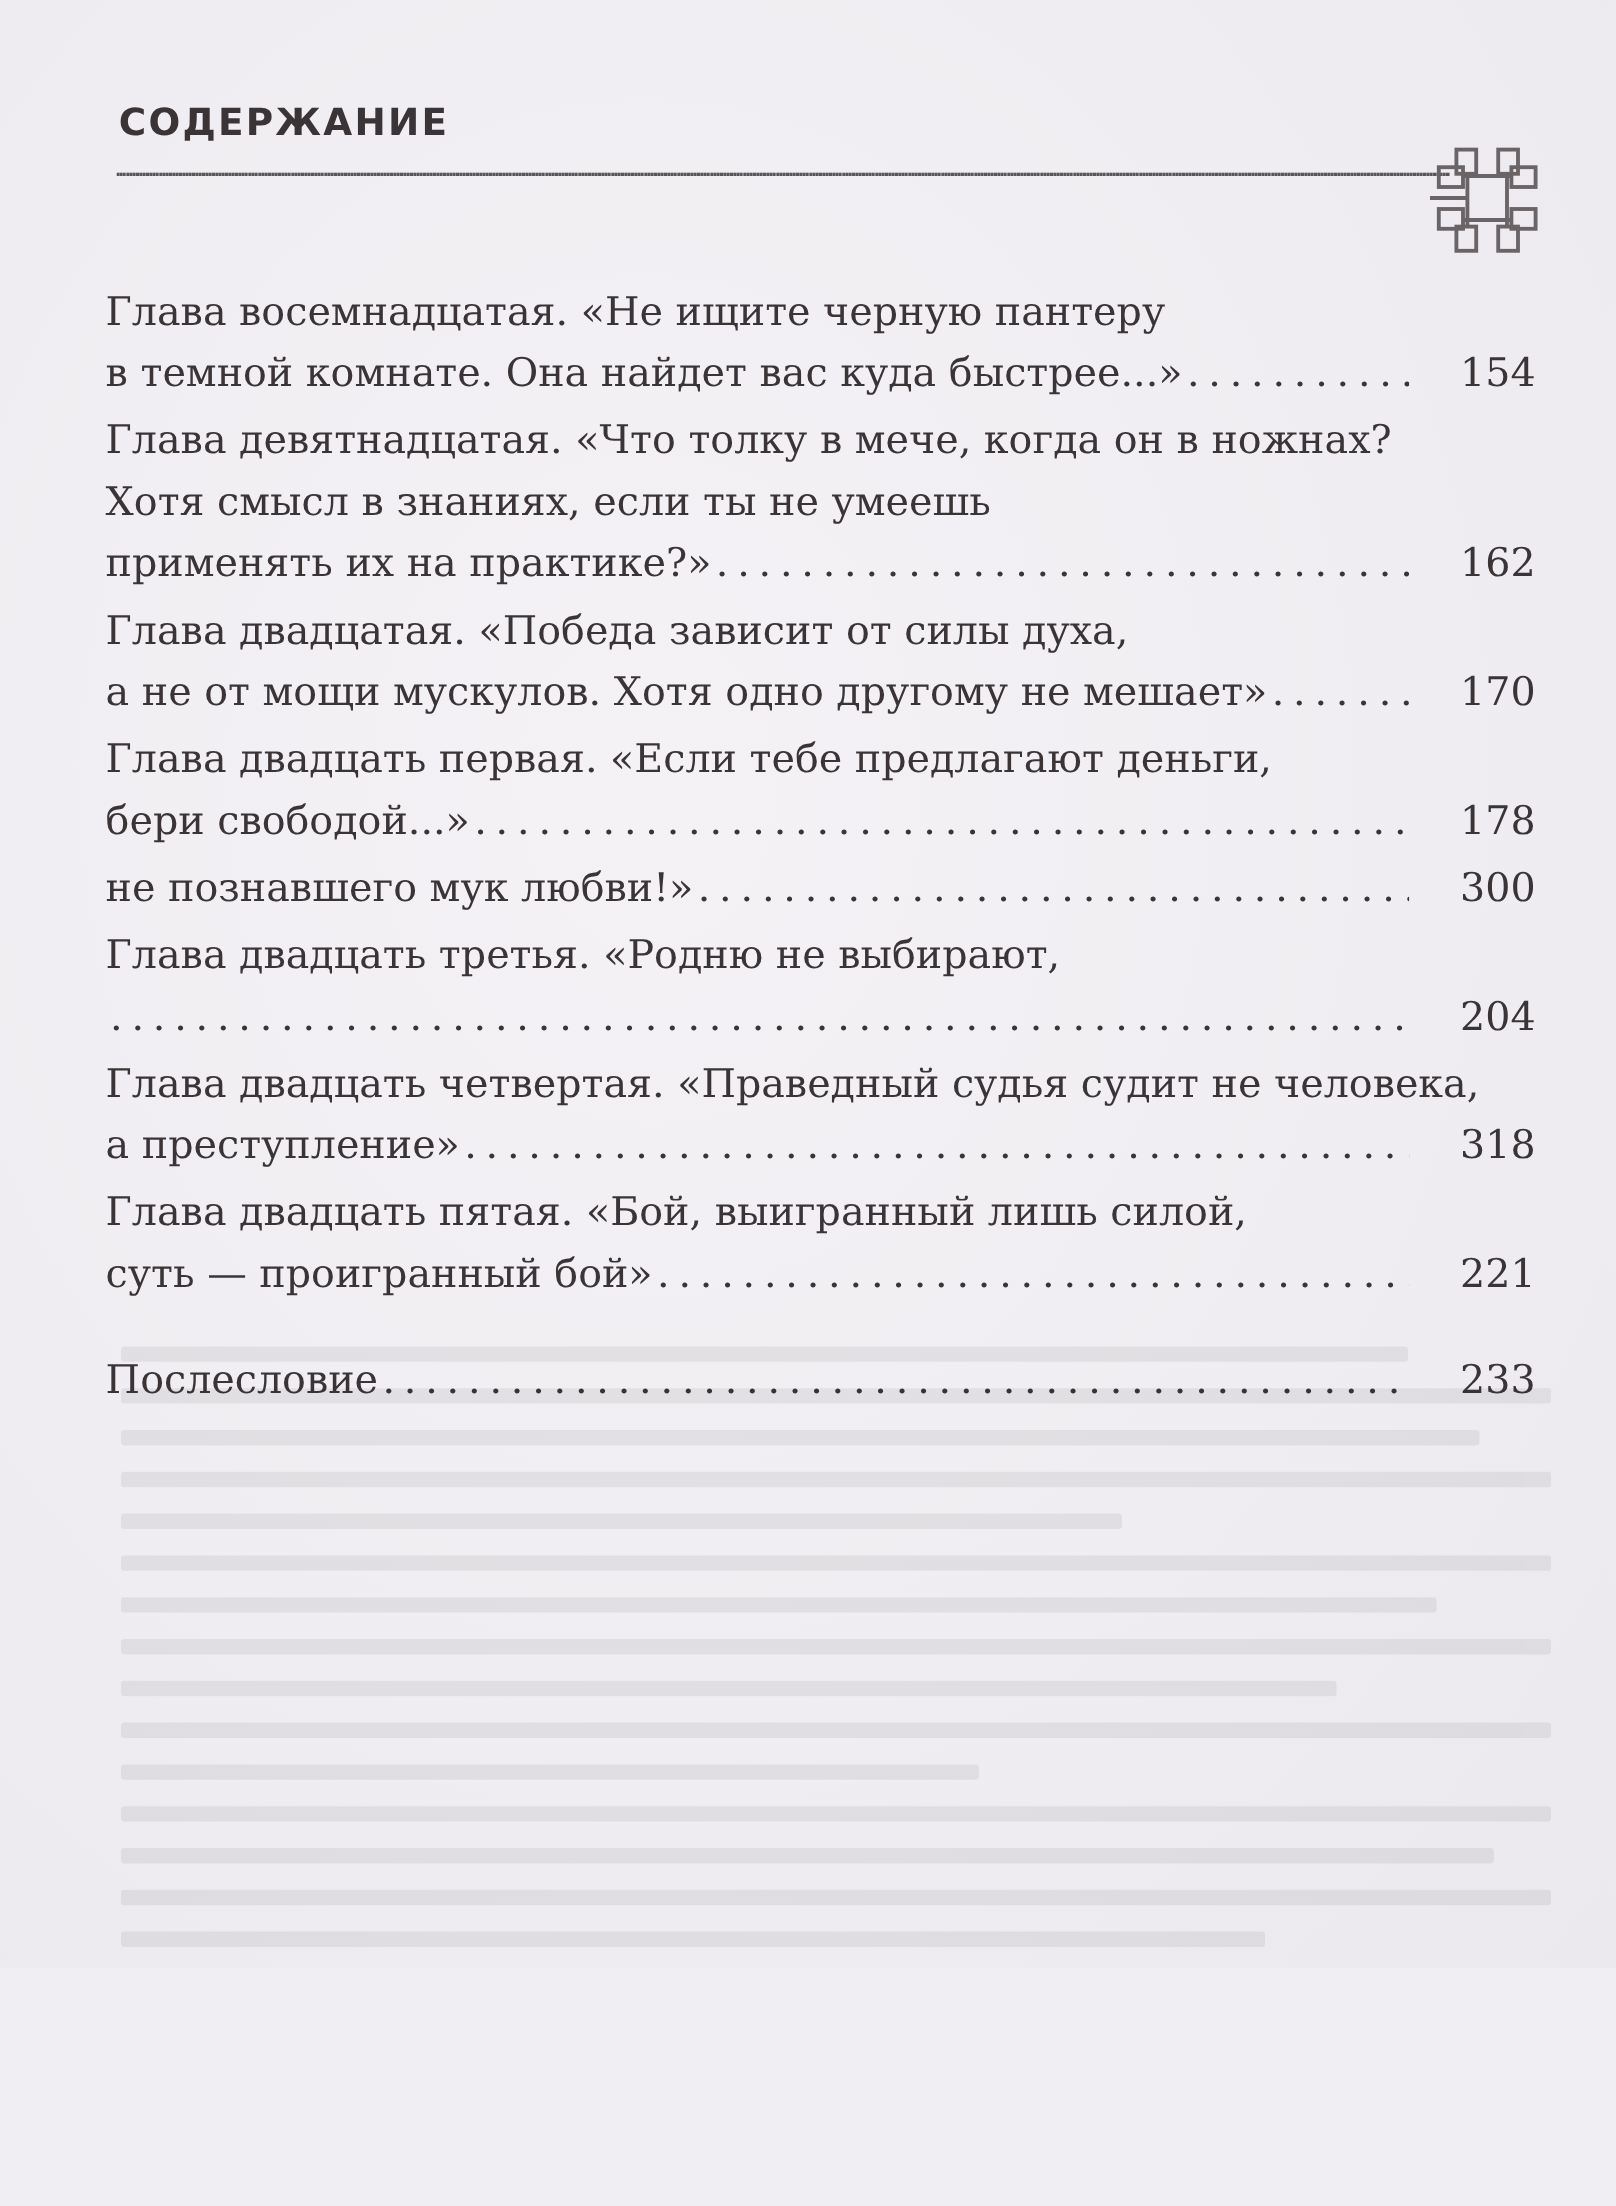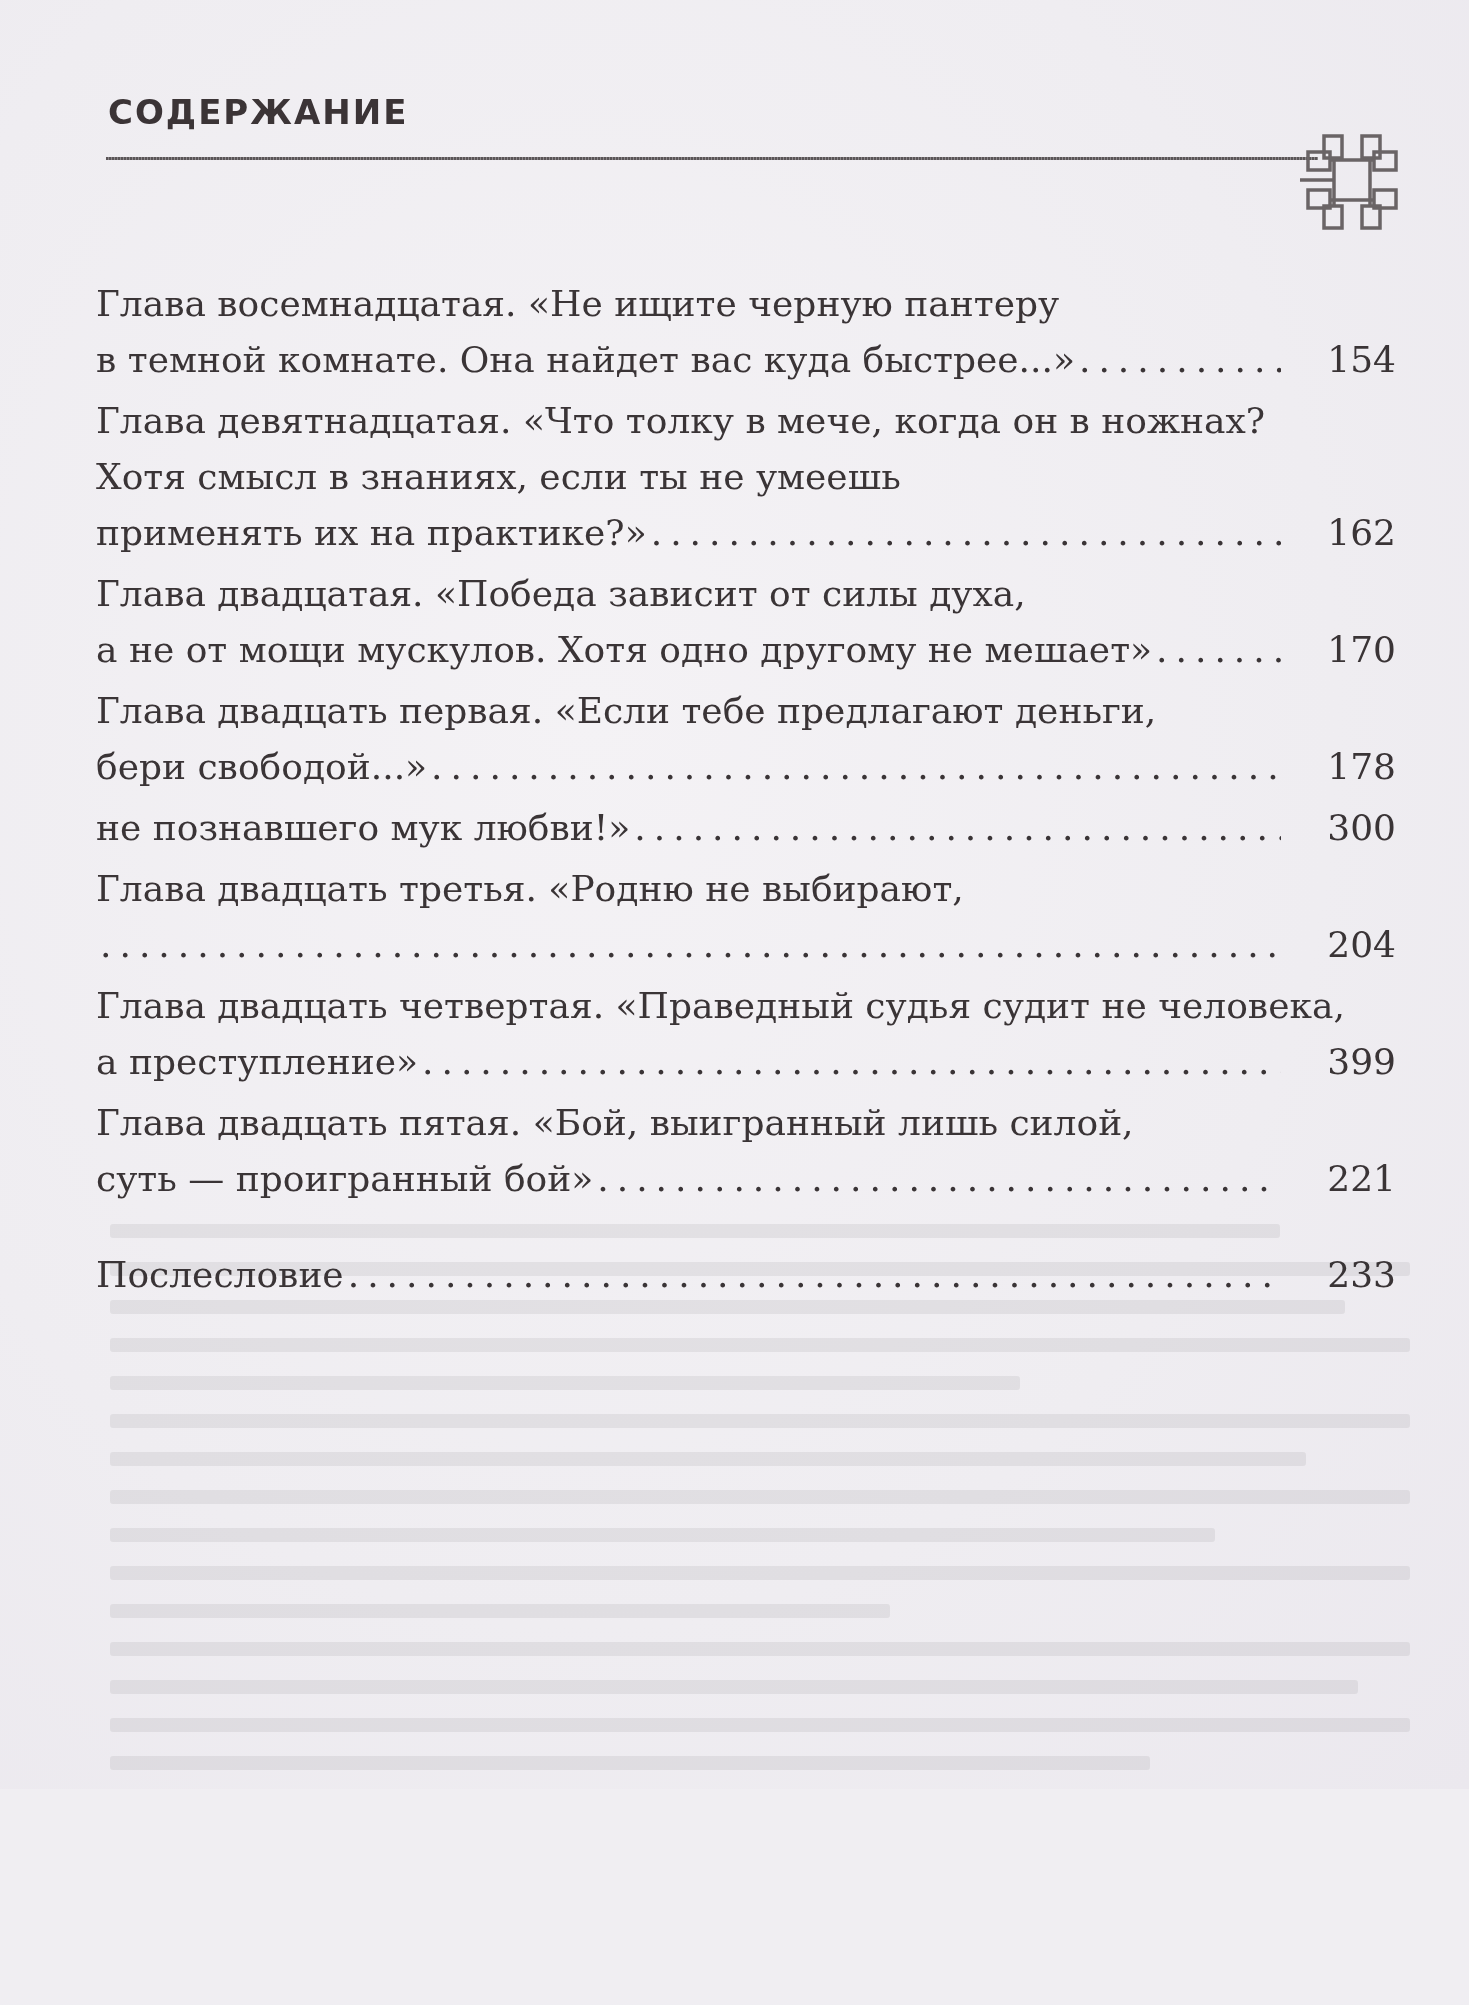--- a/index.html
+++ b/index.html
@@ -42,21 +42,21 @@
   .ornament {
     position: absolute;
     left: 1300px;
     top: 132px;
     width: 104px;
     height: 100px;
   }
   .toc {
     position: absolute;
     left: 96px;
-    top: 276px;
+    top: 256px;
     width: 1300px;
   }
   .entry {
     position: relative;
     font-size: 36px;
     line-height: 56px;
     margin-bottom: 5px;
   }
   .entry .line {
     display: block;
@@ -182,21 +182,21 @@
         <span class="leader">................................................................................................................</span>
         <span class="page-num">204</span>
       </span>
     </div>
 
     <div class="entry">
       <span class="line">Глава двадцать четвертая. «Праведный судья судит не человека,</span>
       <span class="last">
         <span class="txt">а преступление»</span>
         <span class="leader">................................................................................................................</span>
-        <span class="page-num">399</span>
+        <span class="page-num">318</span>
       </span>
     </div>
 
     <div class="entry">
       <span class="line">Глава двадцать пятая. «Бой, выигранный лишь силой,</span>
       <span class="last">
         <span class="txt">суть — проигранный бой»</span>
         <span class="leader">................................................................................................................</span>
         <span class="page-num">221</span>
       </span>

